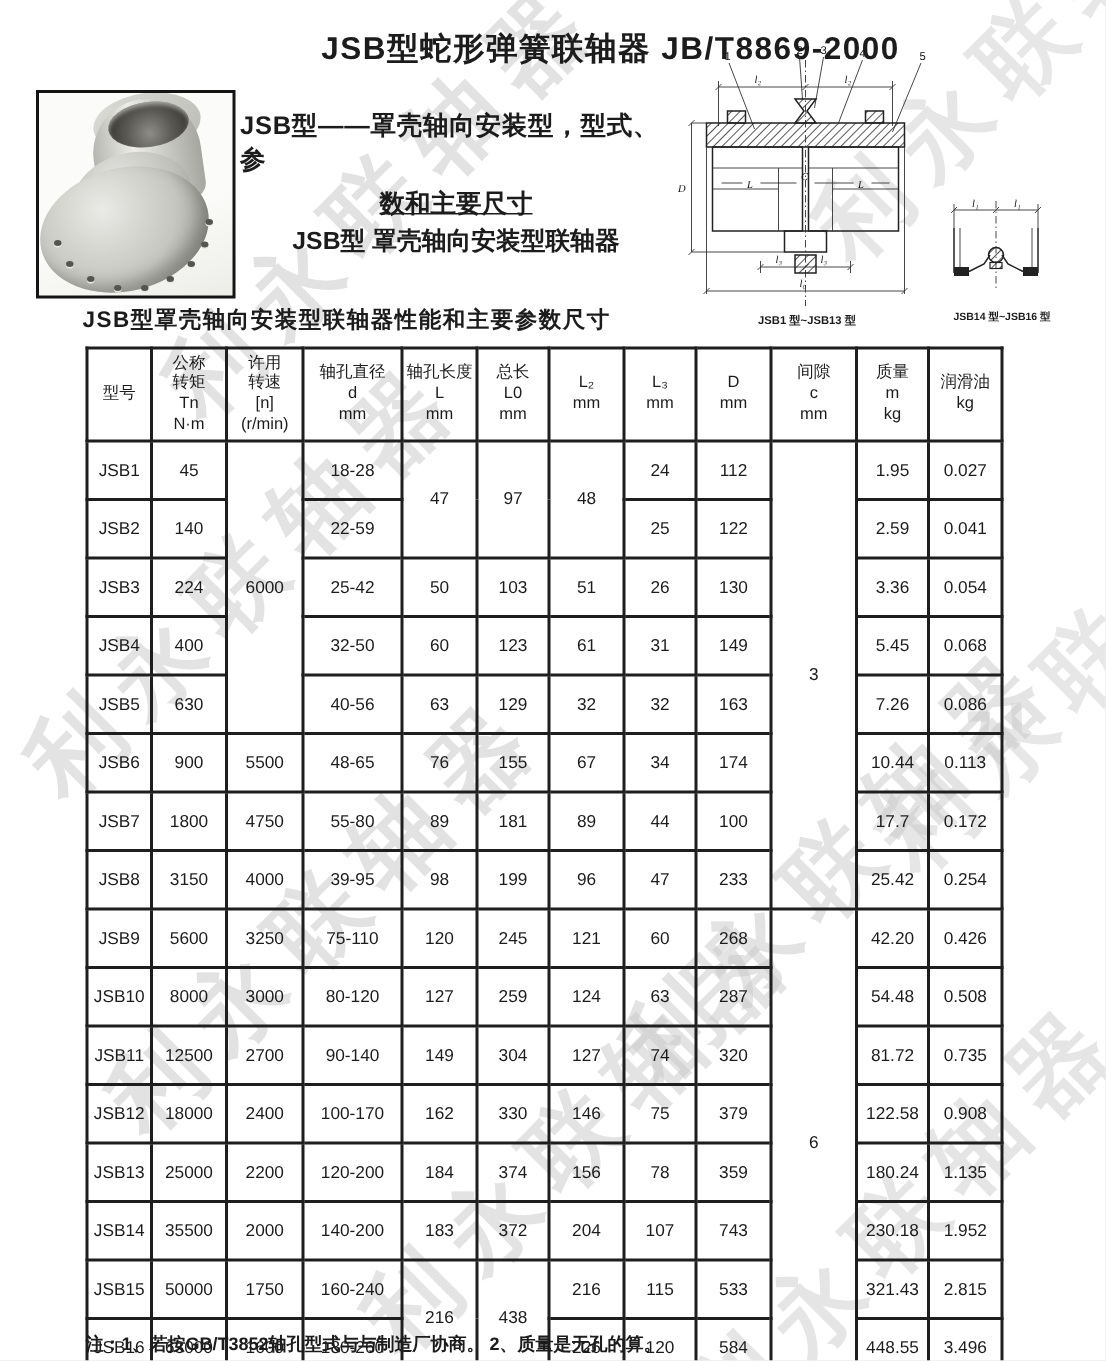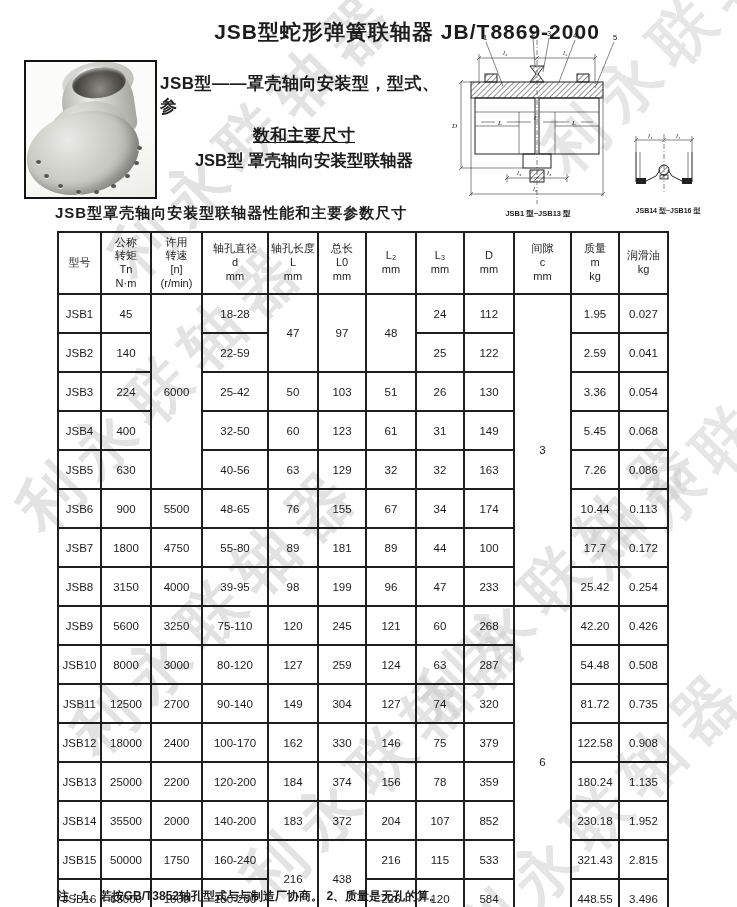--- a/index.html
+++ b/index.html
@@ -510,21 +510,21 @@
         </tr>
         <tr>
           <td>JSB14</td>
           <td>35500</td>
           <td>2000</td>
           <td>140-200</td>
           <td>183</td>
           <td>372</td>
           <td>204</td>
           <td>107</td>
-          <td>852</td>
+          <td>743</td>
           <td>230.18</td>
           <td>1.952</td>
         </tr>
         <tr>
           <td>JSB15</td>
           <td>50000</td>
           <td>1750</td>
           <td>160-240</td>
           <td rowspan="2">216</td>
           <td rowspan="2">438</td>

